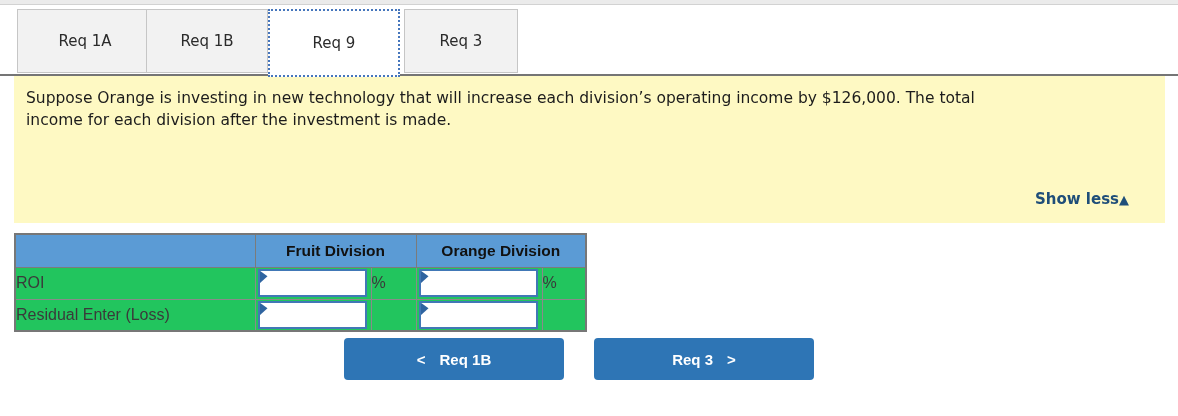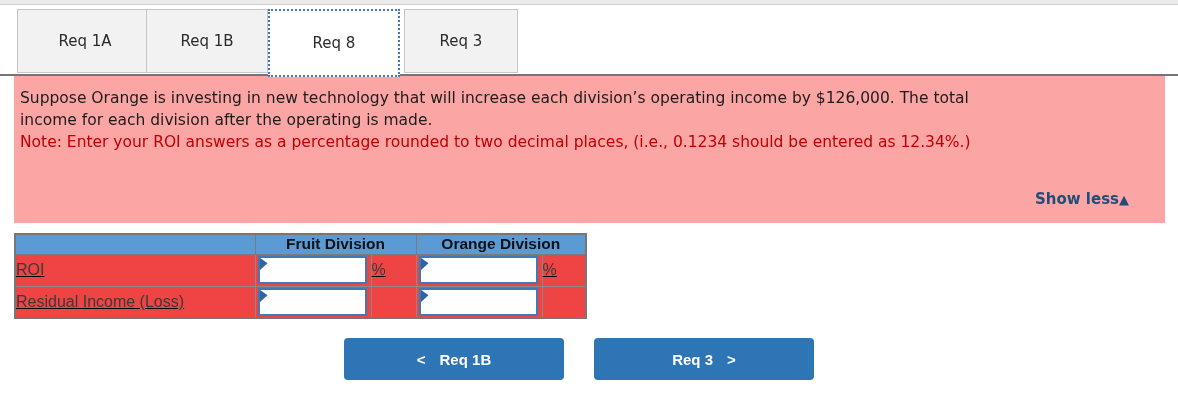--- a/index.html
+++ b/index.html
@@ -19,41 +19,41 @@
     font-family: "DejaVu Sans", sans-serif; display: flex; align-items: center;
     justify-content: center; cursor: pointer; z-index: 2; }
   .tab.t1 { left: 17px;  width: 136px; }
   .tab.t2 { left: 146px; width: 122px; }
   .tab.t4 { left: 404px; width: 114px; }
   .tab.active { left: 268px; width: 132px; height: 68px; background: #ffffff;
     border: 2px dotted #4676bc; z-index: 3; }
 
   
   .panel { position: absolute; left: 14px; top: 76px; width: 1151px; height: 147px;
-    background: #fca5a5; padding: 11px 14px 0 6px; z-index: 0; }
+    background: #fef9c3; padding: 11px 14px 0 12px; z-index: 0; }
   .ins-line { font-size: 15.5px; line-height: 22px; color: #1c1c1c; white-space: nowrap; }
   .ins-note { font-size: 15.5px; line-height: 22px; color: #c00000; white-space: nowrap; }
   .show-less { position: absolute; top: 114px; right: 36px; font-size: 15px;
     font-weight: bold; color: #1f4e79; cursor: pointer; display: flex;
     align-items: center; }
   .show-less .caret { font-size: 13px; }
 
   
   table.answer { position: absolute; left: 14px; top: 233px; border-collapse: collapse;
     table-layout: fixed; width: 571px; font-family: "Liberation Sans", sans-serif; }
   table.answer col.c-label  { width: 240px; }
   table.answer col.c-in1    { width: 116px; }
   table.answer col.c-pct1   { width: 45px; }
   table.answer col.c-in2    { width: 126px; }
   table.answer col.c-pct2   { width: 44px; }
   table.answer td, table.answer th { border: 1px solid #8a8a8a; padding: 0; }
   table.answer { border: 2px solid #777777; }
-  tr.hdr th { background: #5b9bd5; height: 20px; font-size: 15.5px; font-weight: bold;
+  tr.hdr th { background: #5b9bd5; height: 33px; font-size: 15.5px; font-weight: bold;
     color: #111111; text-align: center; border-color: #7b7b7b; }
-  tr.body-row { height: 32px; background: #ef4444; text-decoration: underline; }
+  tr.body-row { height: 32px; background: #22c55e; }
   td.lbl { font-size: 16px; color: #3a3a3a; padding-left: 6px; }
   td.pct { font-size: 16px; color: #3a3a3a; padding-left: 7px; }
   td.inp { position: relative; }
   .cell-input { position: absolute; left: 2px; top: 1px; width: calc(100% - 6px);
     height: 28px; border: 2px solid #4178b6; background: #ffffff; outline: none;
     font-size: 15px; font-family: "Liberation Sans", sans-serif; padding: 0 4px; }
   .wedge { position: absolute; left: 4px; top: 3px; width: 8px; height: 13px;
     background: #2f64a0; clip-path: polygon(0 0, 100% 45%, 0 100%); z-index: 2;
     pointer-events: none; }
 
@@ -68,27 +68,26 @@
   .nav-btn .chev { font-size: 15px; font-weight: bold; }
 </style>
 </head>
 <body>
 
 <div class="top-strip"></div>
 <div class="tab-strip-line"></div>
 
 <div class="tab t1">Req 1A</div>
 <div class="tab t2">Req 1B</div>
-<div class="tab active">Req 8</div>
+<div class="tab active">Req 9</div>
 <div class="tab t4">Req 3</div>
 
 <div class="panel">
   <div class="ins-line">Suppose Orange is investing in new technology that will increase each division’s operating income by $126,000. The total</div>
-  <div class="ins-line">income for each division after the operating is made.</div>
-  <div class="ins-note">Note: Enter your ROI answers as a percentage rounded to two decimal places, (i.e., 0.1234 should be entered as 12.34%.)</div>
+  <div class="ins-line">income for each division after the investment is made.</div>
   <div class="show-less">
     <span>Show less</span>
     <span class="caret">▲</span>
   </div>
 </div>
 
 <table class="answer">
   <colgroup>
     <col class="c-label">
       <col class="c-in1">
@@ -109,21 +108,21 @@
       <input class="cell-input" type="text" value="" style="">
     </td>
     <td class="pct">%</td>
     <td class="inp">
       <span class="wedge"></span>
       <input class="cell-input" type="text" value="" style="">
     </td>
     <td class="pct">%</td>
   </tr>
   <tr class="body-row">
-    <td class="lbl">Residual Income (Loss)</td>
+    <td class="lbl">Residual Enter (Loss)</td>
     <td class="inp">
       <span class="wedge"></span>
       <input class="cell-input" type="text" value="" style="">
     </td>
     <td class="pct"></td>
     <td class="inp">
       <span class="wedge"></span>
       <input class="cell-input" type="text" value="" style="">
     </td>
     <td class="pct"></td>

